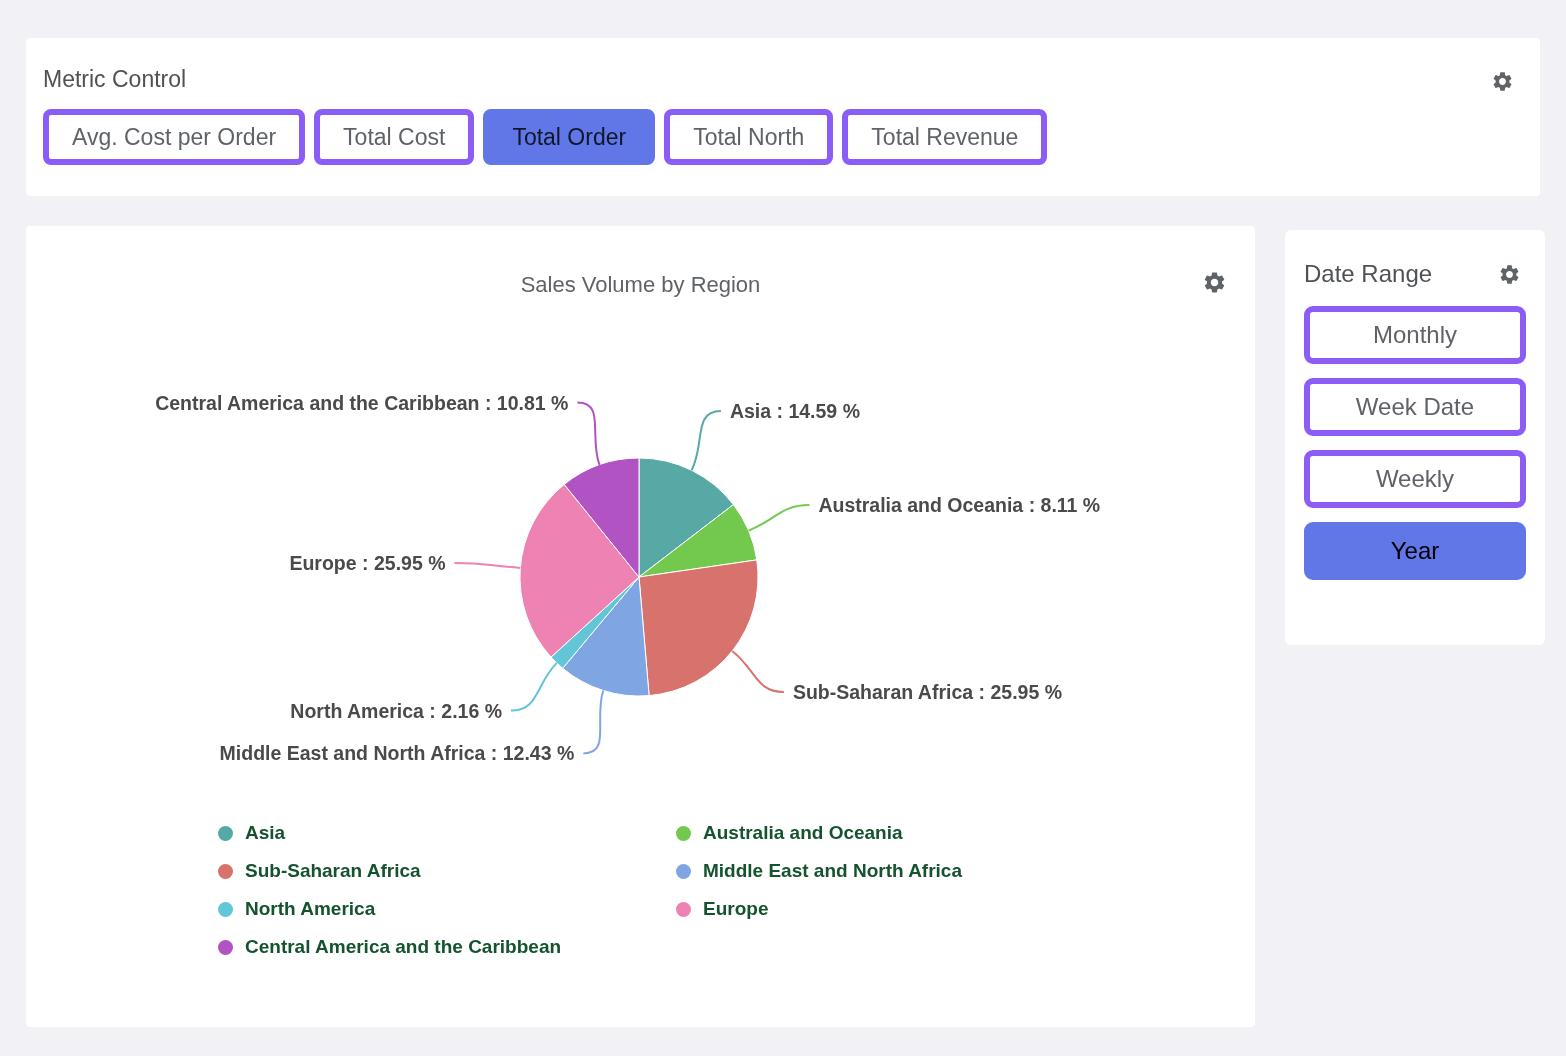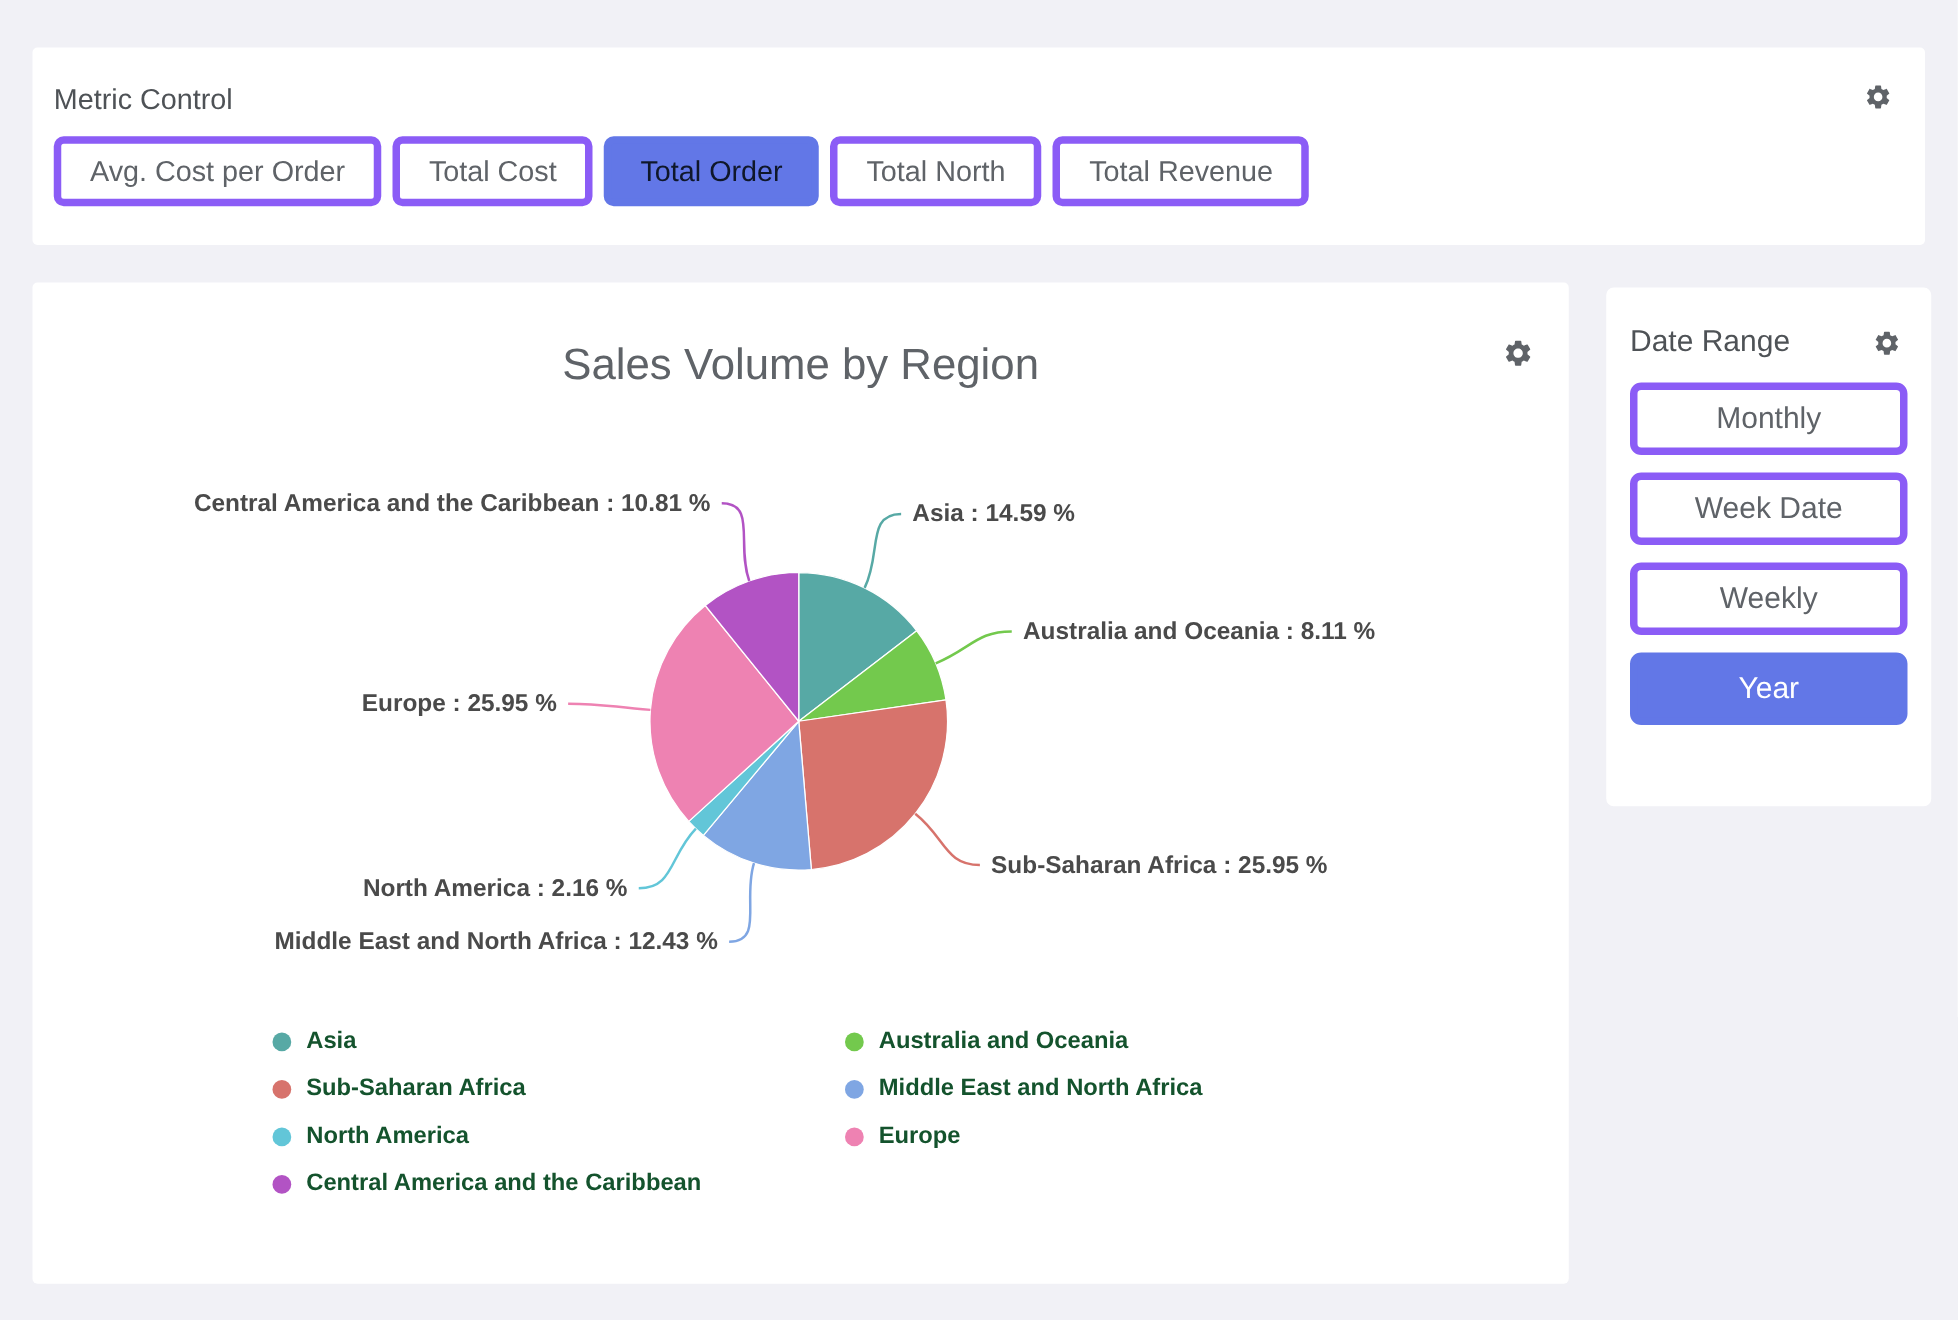--- a/index.html
+++ b/index.html
@@ -3,53 +3,53 @@
 <meta charset="utf-8">
 <style>
   * { margin:0; padding:0; box-sizing:border-box; }
   html,body { width:1566px; height:1056px; background:#f1f1f6; font-family:"Liberation Sans", sans-serif; }
   .page { position:relative; width:1566px; height:1056px; overflow:hidden; }
 
   .panel { position:absolute; background:#ffffff; border-radius:4px; }
 
   
   .metric-panel { left:26px; top:38px; width:1514px; height:158px; }
-  .metric-head { display:flex; justify-content:space-between; align-items:flex-start; padding:28px 26px 0 17px; }
+  .metric-head { display:flex; justify-content:space-between; align-items:flex-end; padding:28px 26px 0 17px; }
   .metric-head h2 { font-size:23px; font-weight:400; color:#4e5256; }
   .btn-row { display:flex; gap:9px; padding:16px 0 0 17px; }
   .metric-btn {
     height:56px; padding:0 23px; font-size:23px; color:#5f6368;
     background:#fff; border:6px solid #8b5cf6; border-radius:8px;
     font-family:"Liberation Sans", sans-serif; cursor:pointer;
   }
   .metric-btn.selected { background:#6277e7; border-color:#6277e7; color:#0f172a; }
 
   
   .chart-panel { left:26px; top:226px; width:1229px; height:801px; }
   .chart-title { position:absolute; left:0; top:46px; width:100%; text-align:center;
-    font-size:35px; font-weight:400; color:#5f6368; }
+    font-size:22px; font-weight:400; color:#5f6368; }
   .chart-gear { position:absolute; right:28px; top:44px; }
   .pie-svg { position:absolute; left:0; top:140px; }
 
   .legend { position:absolute; left:192px; top:588px; display:grid; grid-template-columns:458px 458px; }
   .legend-item { height:38px; display:flex; align-items:center; gap:12px; cursor:pointer; }
   .legend-dot { width:15px; height:15px; border-radius:50%; flex:0 0 auto; }
   .legend-label { font-size:19px; font-weight:700; color:#14532d; }
 
   
   .date-panel { left:1285px; top:230px; width:260px; height:415px; border-radius:6px; }
   .date-head { display:flex; justify-content:space-between; align-items:center; padding:30px 24px 0 19px; }
   .date-head h2 { font-size:24px; font-weight:400; color:#4e5256; }
   .date-btns { display:flex; flex-direction:column; gap:14px; padding:18px 19px 0 19px; }
   .date-btn {
     height:58px; width:100%; font-size:24px; color:#5f6368;
     background:#fff; border:6px solid #8b5cf6; border-radius:9px;
     font-family:"Liberation Sans", sans-serif; cursor:pointer;
   }
-  .date-btn.selected { background:#6277e7; border-color:#6277e7; color:#ffffff; }
+  .date-btn.selected { background:#6277e7; border-color:#6277e7; color:#000000; }
 
   .gear { display:inline-block; line-height:0; cursor:pointer; }
   .gear svg { fill:#5f6368; }
 </style>
 </head>
 <body>
 
 <div class="page">
 
   <section class="panel metric-panel">

